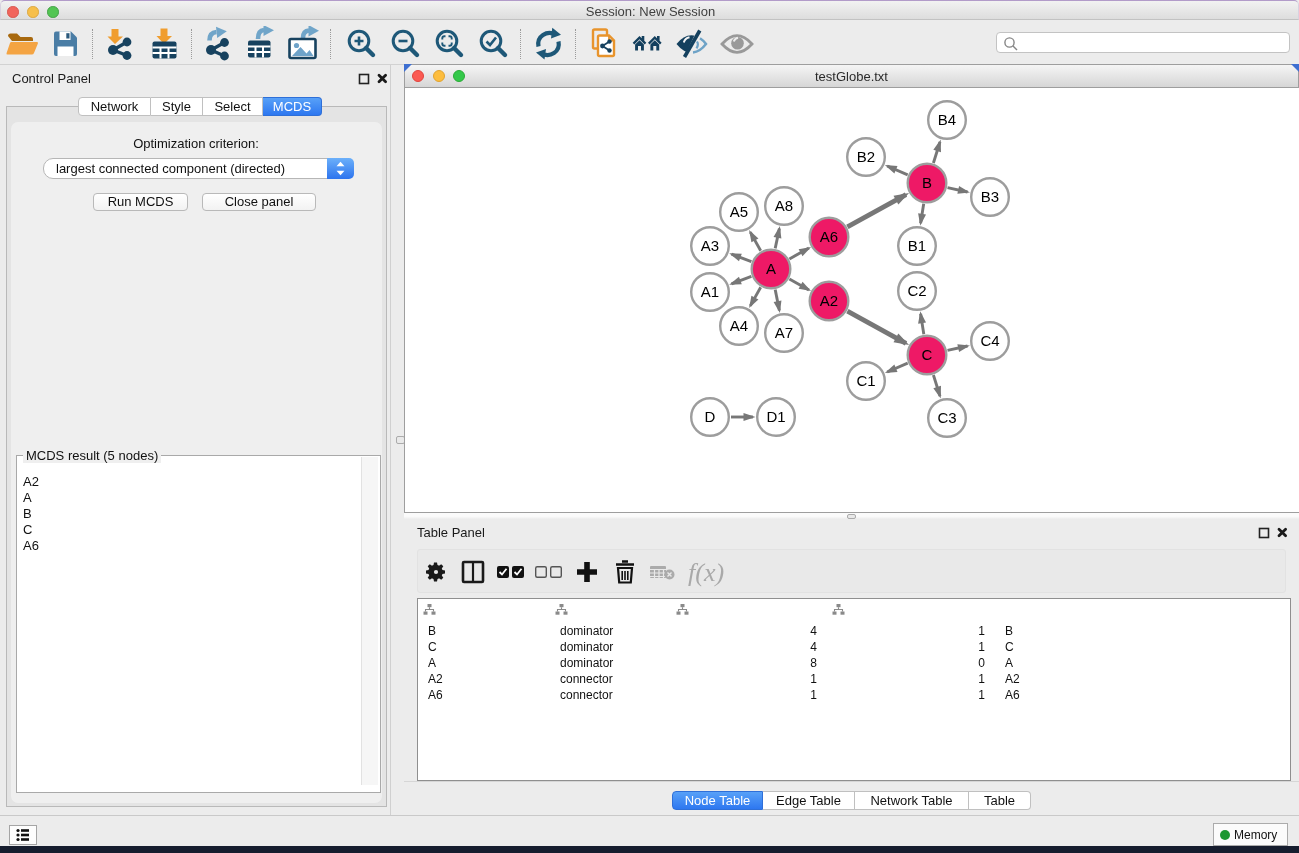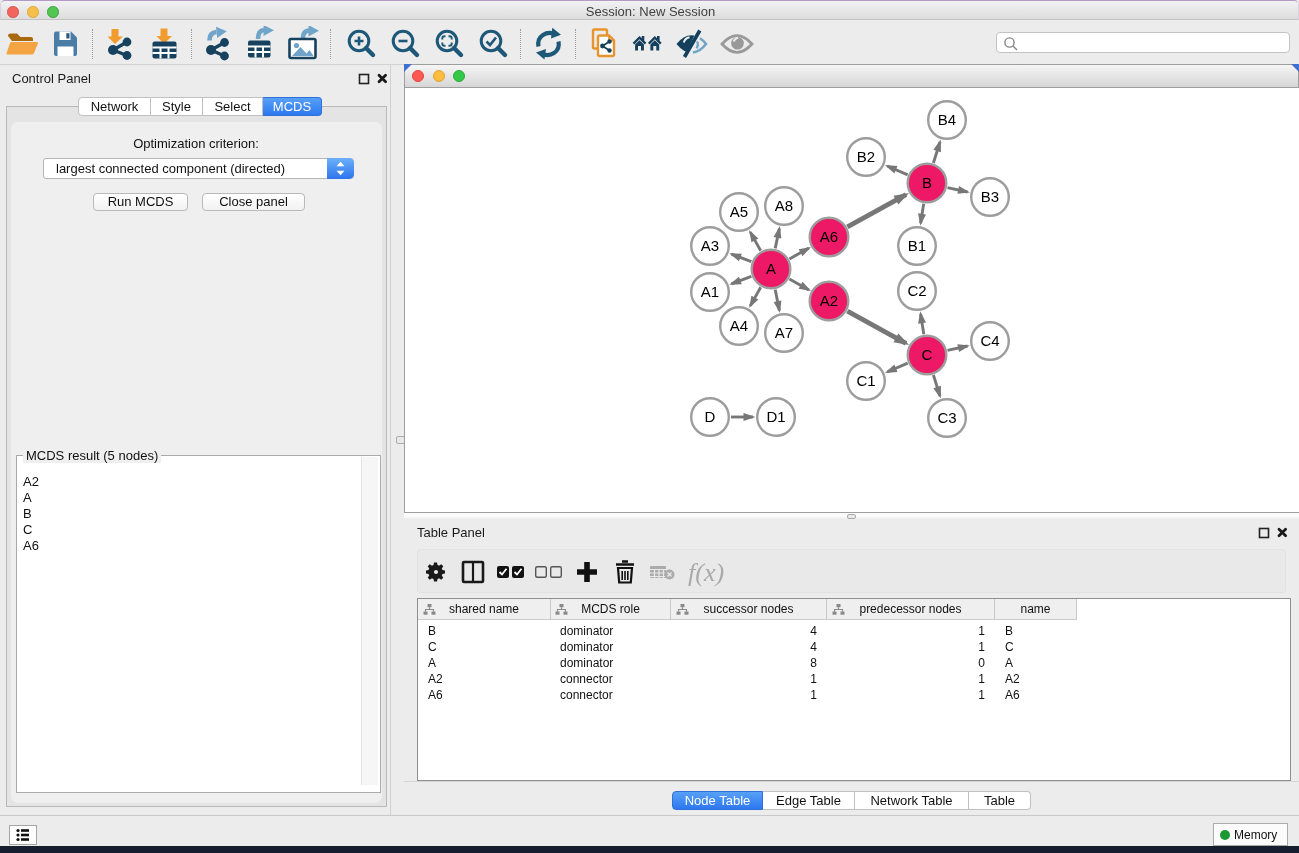--- a/index.html
+++ b/index.html
@@ -20,21 +20,21 @@
 #cpTitle { position:absolute; left:12px; top:6px; font-size:13px; color:#1a1a1a; }
 #cpBody { position:absolute; left:6px; top:41px; width:381px; height:701px; border:1px solid #b9b9b9; background:#e4e4e4; }
 #cpInner { position:absolute; left:4px; top:15px; width:371px; height:681px; background:#efefef; border-radius:7px; }
 .tabrow { position:absolute; display:flex; font-size:13px; }
 .tab { background:#fff; border:1px solid #c0c0c0; border-left:none; color:#111; display:flex; align-items:center; justify-content:center; height:19px; }
 .tab.first { border-left:1px solid #c0c0c0; border-radius:4px 0 0 4px; }
 .tab.last { border-radius:0 4px 4px 0; }
 .tab.sel { background:linear-gradient(#58a1f8,#2d77f0); border-color:#2e6fd8; color:#fff; }
 
 #optlabel { position:absolute; left:0; top:71px; width:392px; text-align:center; font-size:13px; color:#111; }
-#combo { position:absolute; left:43px; top:93px; width:311px; height:21px; background:#fff; border:1px solid #b6b6b6; border-radius:3px; font-size:13px; color:#111; line-height:19px; padding-left:12px; }
+#combo { position:absolute; left:43px; top:93px; width:311px; height:21px; background:#fff; border:1px solid #b6b6b6; border-radius:10px; font-size:13px; color:#111; line-height:19px; padding-left:12px; }
 #comboBtn { position:absolute; right:-1px; top:-1px; width:27px; height:21px; border-radius:0 5px 5px 0; background:linear-gradient(#6cb0fa,#2d74ee); }
 .pbtn { position:absolute; top:128px; height:18px; background:linear-gradient(#ffffff,#f2f2f2); border:1px solid #b9b9b9; border-radius:4px; font-size:13px; color:#111; text-align:center; line-height:16px; }
 
 #mcdsbox { position:absolute; left:16px; top:390px; width:365px; height:338px; border:1px solid #a9a9a9; background:#fff; }
 #mcdsLegend { position:absolute; left:6px; top:-8px; background:#efefef; padding:0 3px; font-size:13px; color:#111; }
 #mcdsList { position:absolute; left:1px; top:18px; width:345px; font-size:13px; color:#111; line-height:16px; padding-left:5px; }
 #mcdsScroll { position:absolute; right:2px; top:1px; width:17px; height:328px; background:#f6f6f6; border-left:1px solid #e2e2e2; }
 
 
 #vdivider { left:390px; top:65px; width:14px; height:750px; background:#ececec; border-left:1px solid #d0d0d0; }
@@ -219,36 +219,37 @@
     <div class="tab sel last" style="width:59px;">MCDS</div>
   </div>
   <div id="optlabel">Optimization criterion:</div>
   <div id="combo">largest connected component (directed)
     <div id="comboBtn"><svg width="27" height="21" viewBox="0 0 27 21">
       <path d="M9.5 8.2 L13.5 3.8 L17.5 8.2 Z" fill="#fff"></path>
       <path d="M9.5 12.8 L13.5 17.2 L17.5 12.8 Z" fill="#fff"></path>
     </svg></div>
   </div>
   <div class="pbtn" style="left:93px; width:95px;">Run MCDS</div>
-  <div class="pbtn" style="left:202px; width:103px;">Close panel</div>
+  <div class="pbtn" style="left:202px; width:114px;">Close panel</div>
   <div id="mcdsbox">
     <div id="mcdsLegend">MCDS result (5 nodes)</div>
     <div id="mcdsList">A2<br>A<br>B<br>C<br>A6</div>
     <div id="mcdsScroll"></div>
   </div>
 </div>
 <div class="abs" id="vdivider">
     <div class="grip" style="left:5px; top:371px; width:9px; height:8px;"></div>
   </div>
 
 <div class="abs" id="gwin">
   <div id="gtitle">
     <div class="tl" style="left:7px; background:#fb5a52; border:0.5px solid #e1443e;"></div>
     <div class="tl" style="left:27.5px; background:#fdbd3e; border:0.5px solid #e0a330;"></div>
     <div class="tl" style="left:48px; background:#34c84a; border:0.5px solid #2aab37;"></div>
+    <div id="gtitletext">testGlobe.txt</div>
   </div>
   <div id="gcontent">
   <svg width="893" height="423" viewBox="405 88 893 423" style="position:absolute;left:0;top:0">
     <defs>
       <marker id="ah" markerUnits="userSpaceOnUse" markerWidth="13" markerHeight="10" refX="10" refY="4.5" orient="auto">
         <path d="M0.5 0.5 L12.5 4.5 L0.5 8.5 Z" fill="#777"></path>
       </marker>
       <marker id="ah2" markerUnits="userSpaceOnUse" markerWidth="16" markerHeight="12" refX="12" refY="5.5" orient="auto">
         <path d="M0.5 0.5 L15.5 5.5 L0.5 10.5 Z" fill="#777"></path>
       </marker>
@@ -381,27 +382,20 @@
       </g>
       <g stroke="#e9e9e9" stroke-width="1.2">
         <path d="M1 5.5 h16 M1 9 h16 M1 12.5 h16 M5.5 5.5 v8.5 M10 5.5 v8.5 M14.5 5.5 v8.5"></path>
       </g>
       <circle cx="20.5" cy="10.5" r="5" fill="#ababab"></circle>
       <path d="M18.5 8.5 L22.5 12.5 M22.5 8.5 L18.5 12.5" stroke="#e9e9e9" stroke-width="1.4"></path>
     </svg>
     <div style="position:absolute;left:270px;top:8px;font-family:'Liberation Serif',serif;font-style:italic;font-size:26px;color:#a9a9a9;">f(x)</div>
   </div>
   <div id="ttable">
-    <div id="thead" style="width:659px;">
-      <div class="hcol" style="left:0; width:133px;">shared name</div>
-      <div class="hcol" style="left:133px; width:120px;">MCDS role</div>
-      <div class="hcol" style="left:253px; width:156px;">successor nodes</div>
-      <div class="hcol" style="left:409px; width:168px;">predecessor nodes</div>
-      <div class="hcol" style="left:577px; width:82px;">name</div>
-    </div>
     <svg class="hic" style="left:5px" width="13" height="13" viewBox="0 0 13 13">
         <g fill="#8a8a8a">
           <rect x="4.5" y="1" width="4" height="3.2"></rect>
           <rect x="0.5" y="8.5" width="4" height="3.2"></rect>
           <rect x="8.5" y="8.5" width="4" height="3.2"></rect>
           <path d="M6.5 4.2 v2.3 M2.5 8.5 v-2 h8 v2" stroke="#8a8a8a" fill="none" stroke-width="1.1"></path>
         </g>
       </svg>
     <svg class="hic" style="left:137px" width="13" height="13" viewBox="0 0 13 13">
         <g fill="#8a8a8a">

